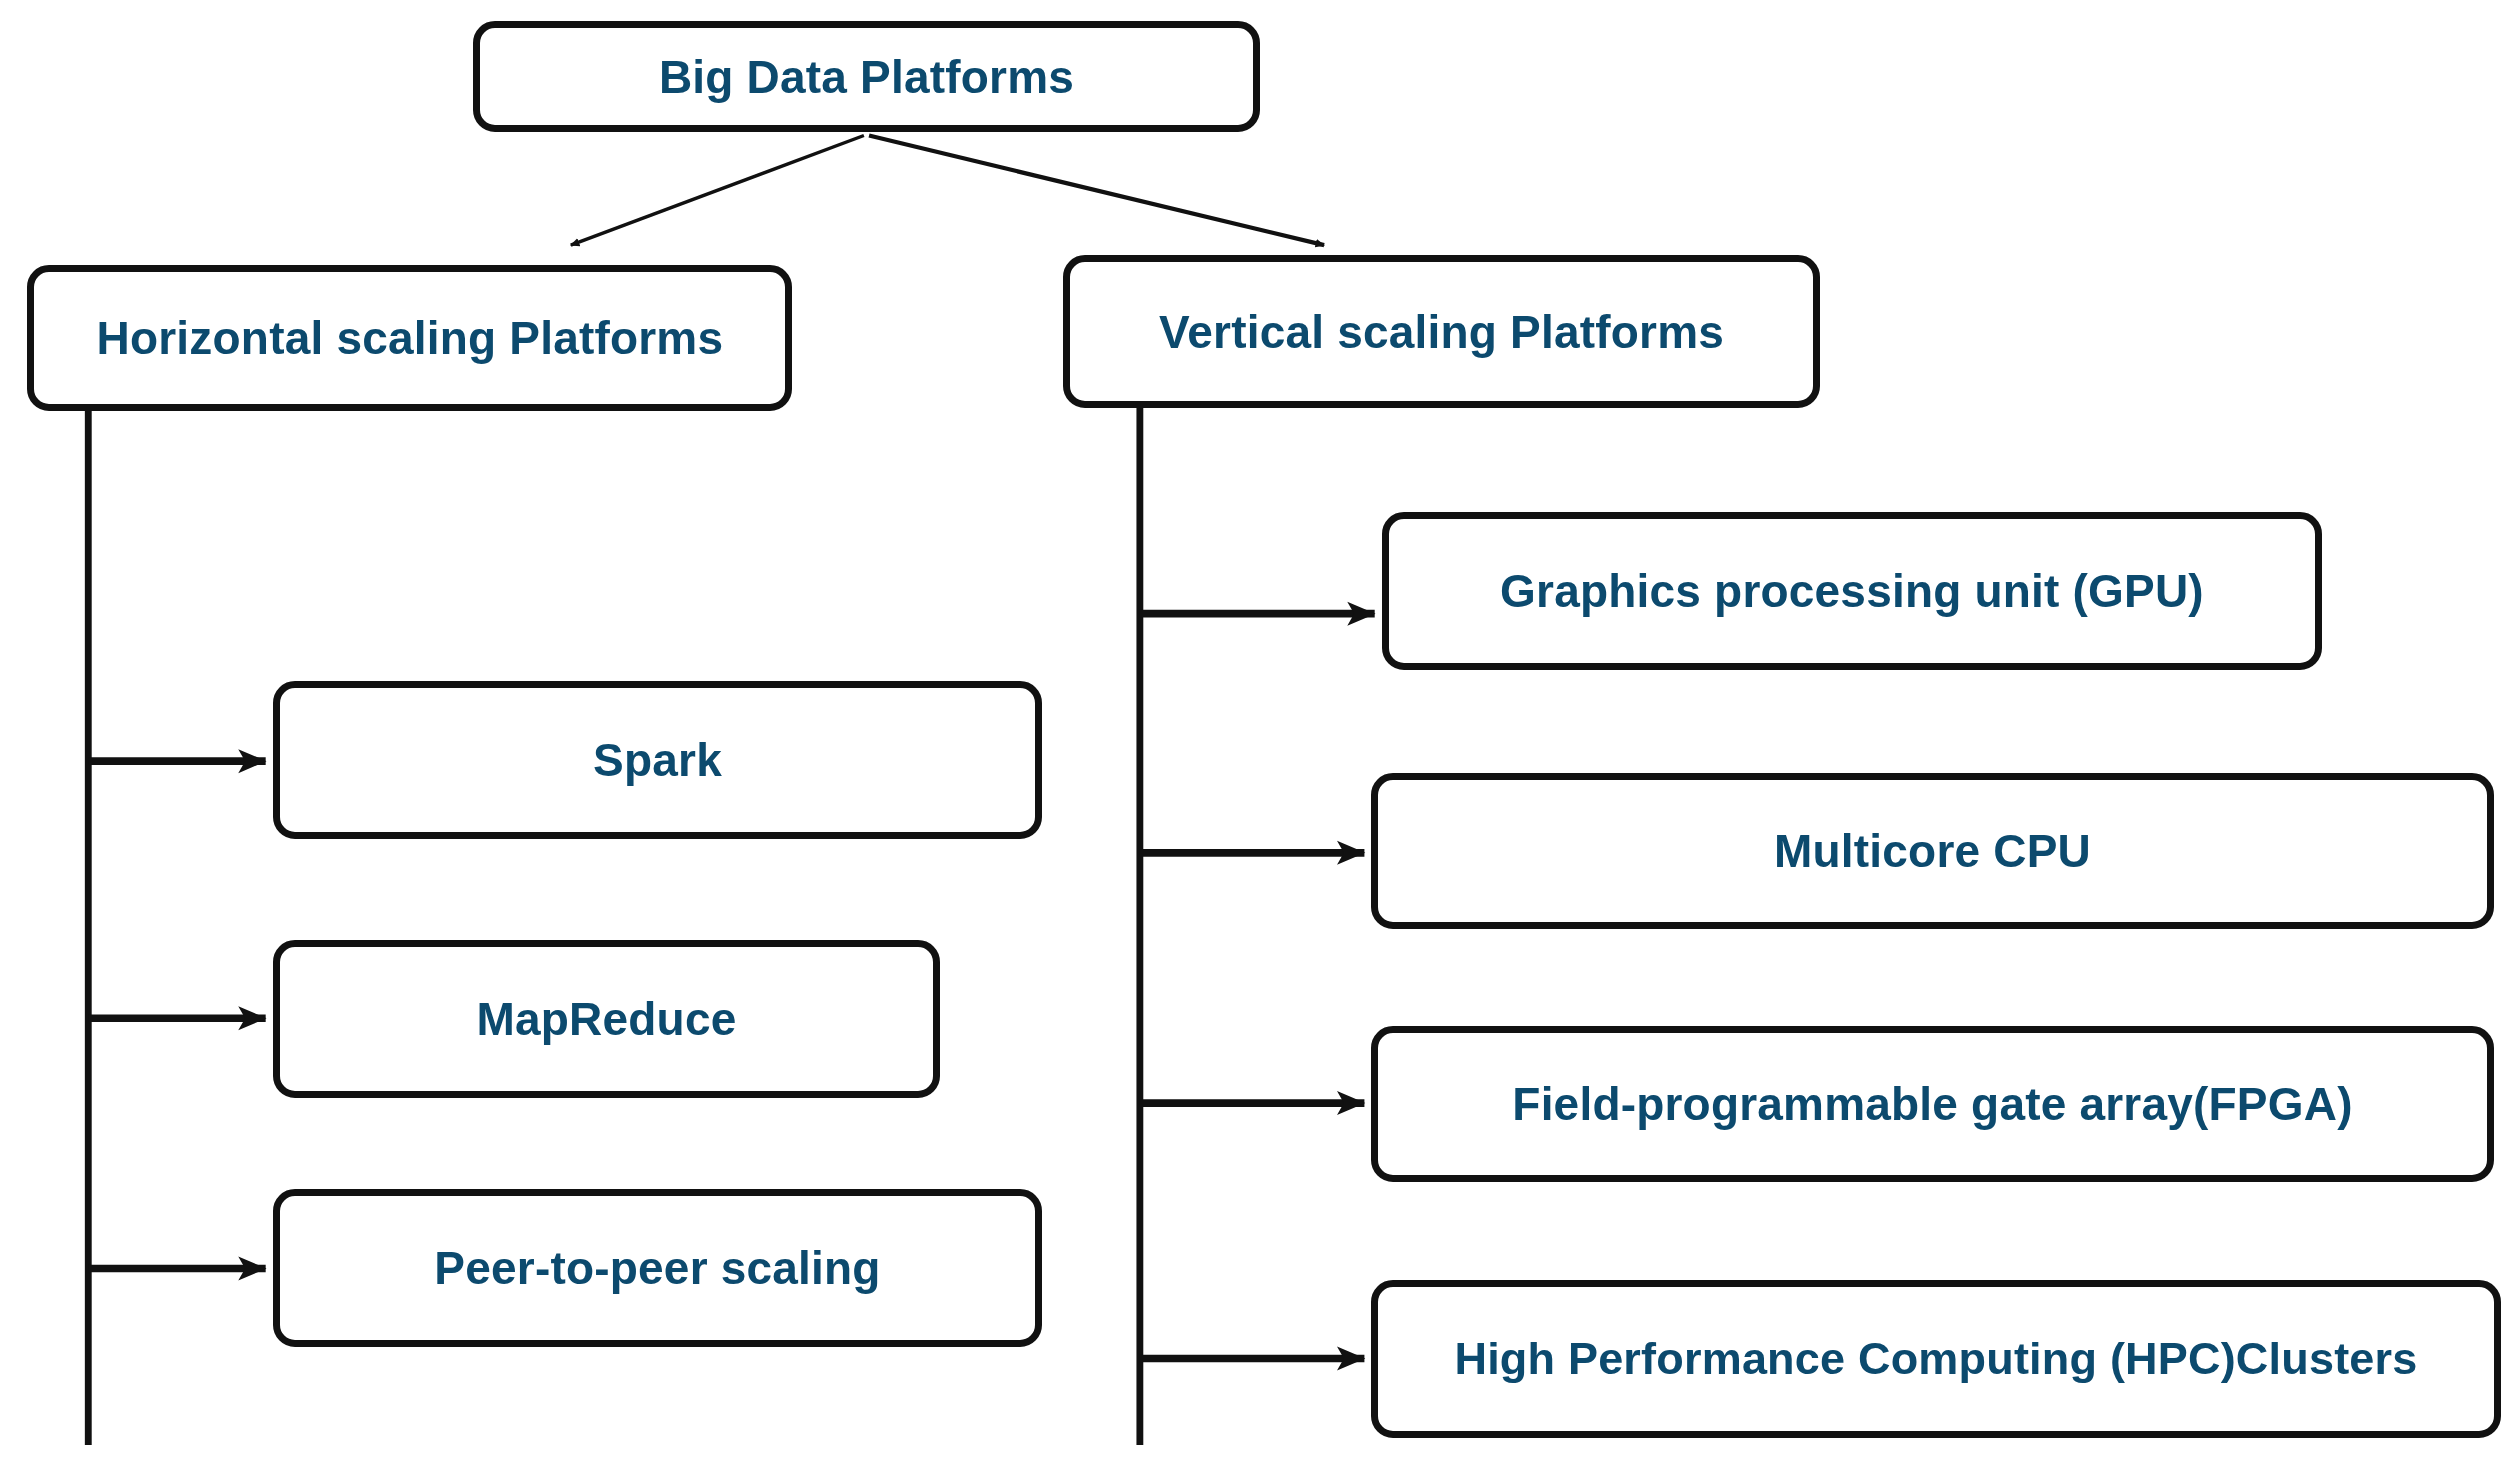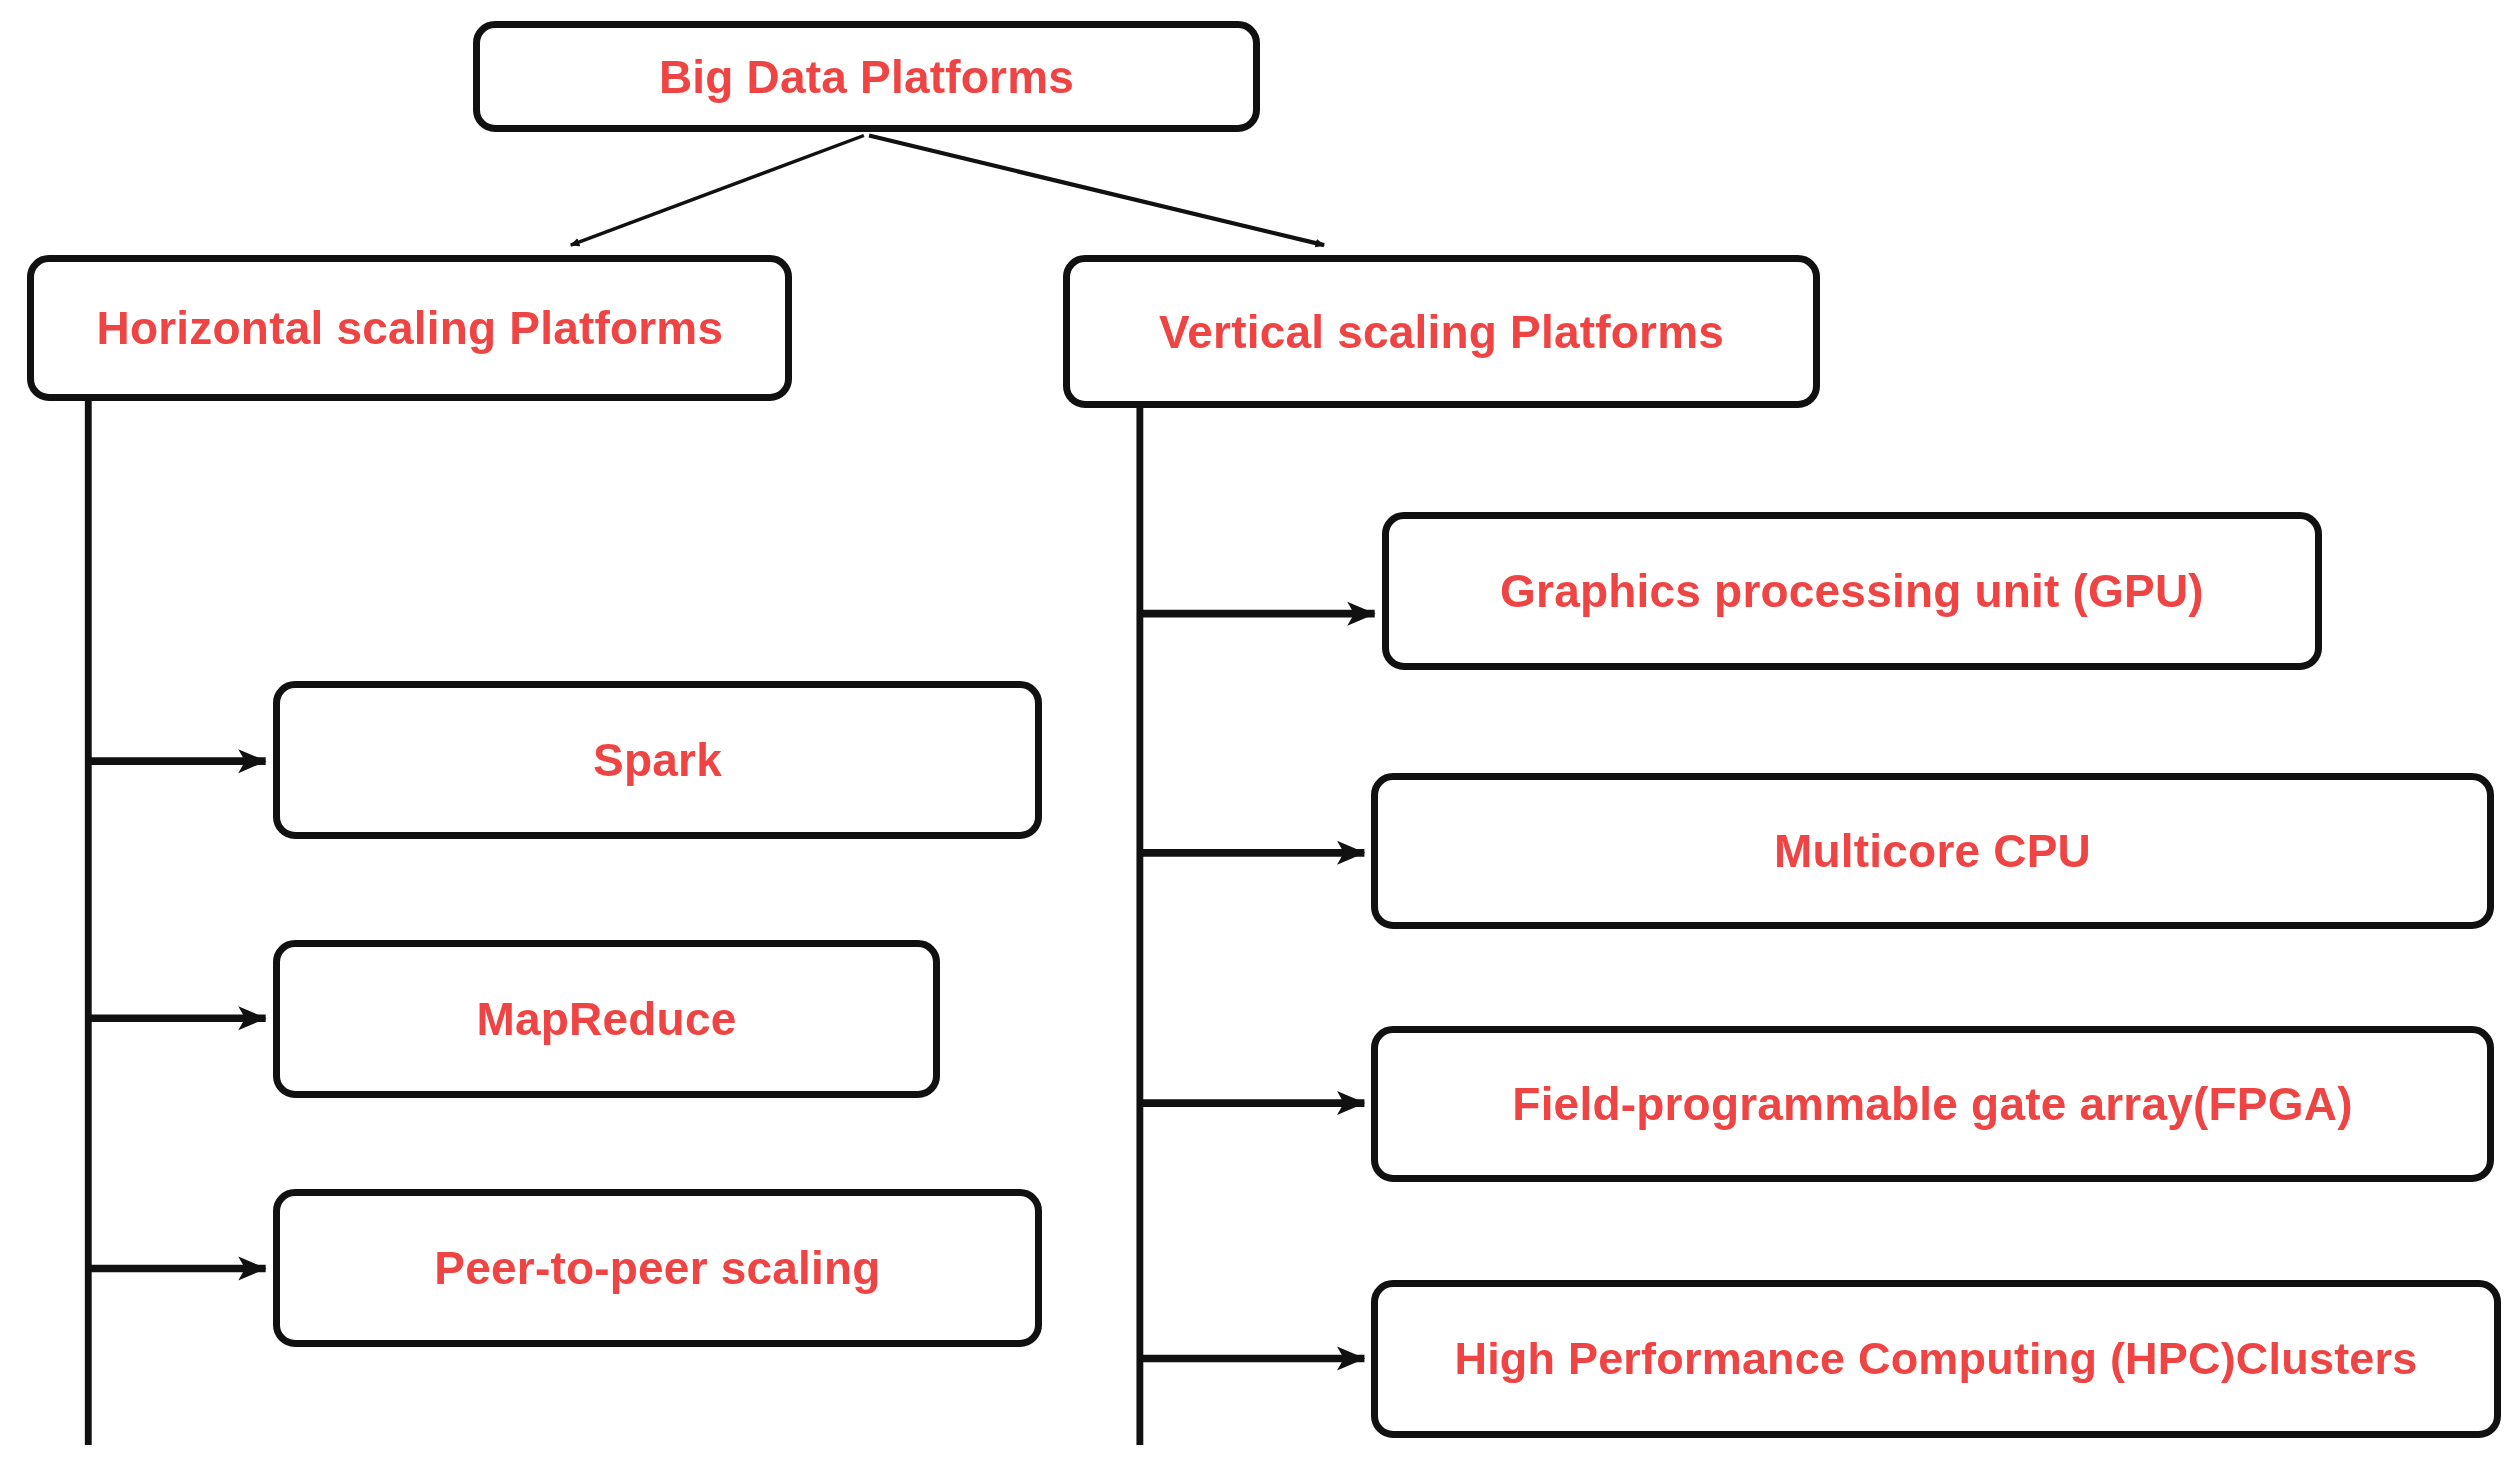--- a/index.html
+++ b/index.html
@@ -27,34 +27,34 @@
   .node {
     position: absolute;
     box-sizing: border-box;
     background: #ffffff;
     border: 7.7px solid #111111;
     border-radius: 22px;
     display: flex;
     align-items: center;
     justify-content: center;
     text-align: center;
-    color: #ef4444;
+    color: #0c4a6e;
     font-weight: bold;
     letter-spacing: 0.2px;
     z-index: 2;
   }
   .node-label {
     display: block;
     width: 100%;
     padding: 0 8.6px;
     box-sizing: border-box;
     white-space: nowrap;
   }
   #node-root        { left: 473px;  top: 21.4px;   width: 787px;  height: 111px; font-size: 46px; }
-  #node-horizontal  { left: 27.4px;   top: 255px;  width: 765px;  height: 146px; font-size: 46px; }
+  #node-horizontal  { left: 27.4px;   top: 265px;  width: 765px;  height: 146px; font-size: 46px; }
   #node-vertical    { left: 1063px; top: 255px;  width: 757px;  height: 153px; font-size: 46px; }
 
   #node-spark       { left: 273px;  top: 681px;  width: 769px;  height: 158px; font-size: 46px; }
   #node-mapreduce   { left: 273px;  top: 940px; width: 667px;  height: 158px; font-size: 46px; }
   #node-p2p         { left: 273px;  top: 1189px; width: 769px;  height: 158px; font-size: 46px; }
 
   #node-gpu         { left: 1382px; top: 512px;  width: 940px; height: 158px; font-size: 46px; }
   #node-cpu         { left: 1371px; top: 773px;  width: 1123px; height: 156px; font-size: 46px; }
   #node-fpga        { left: 1371px; top: 1026px; width: 1123px; height: 156px; font-size: 46px; }
   #node-hpc         { left: 1371px; top: 1280px; width: 1130px; height: 158px; font-size: 45px; }

